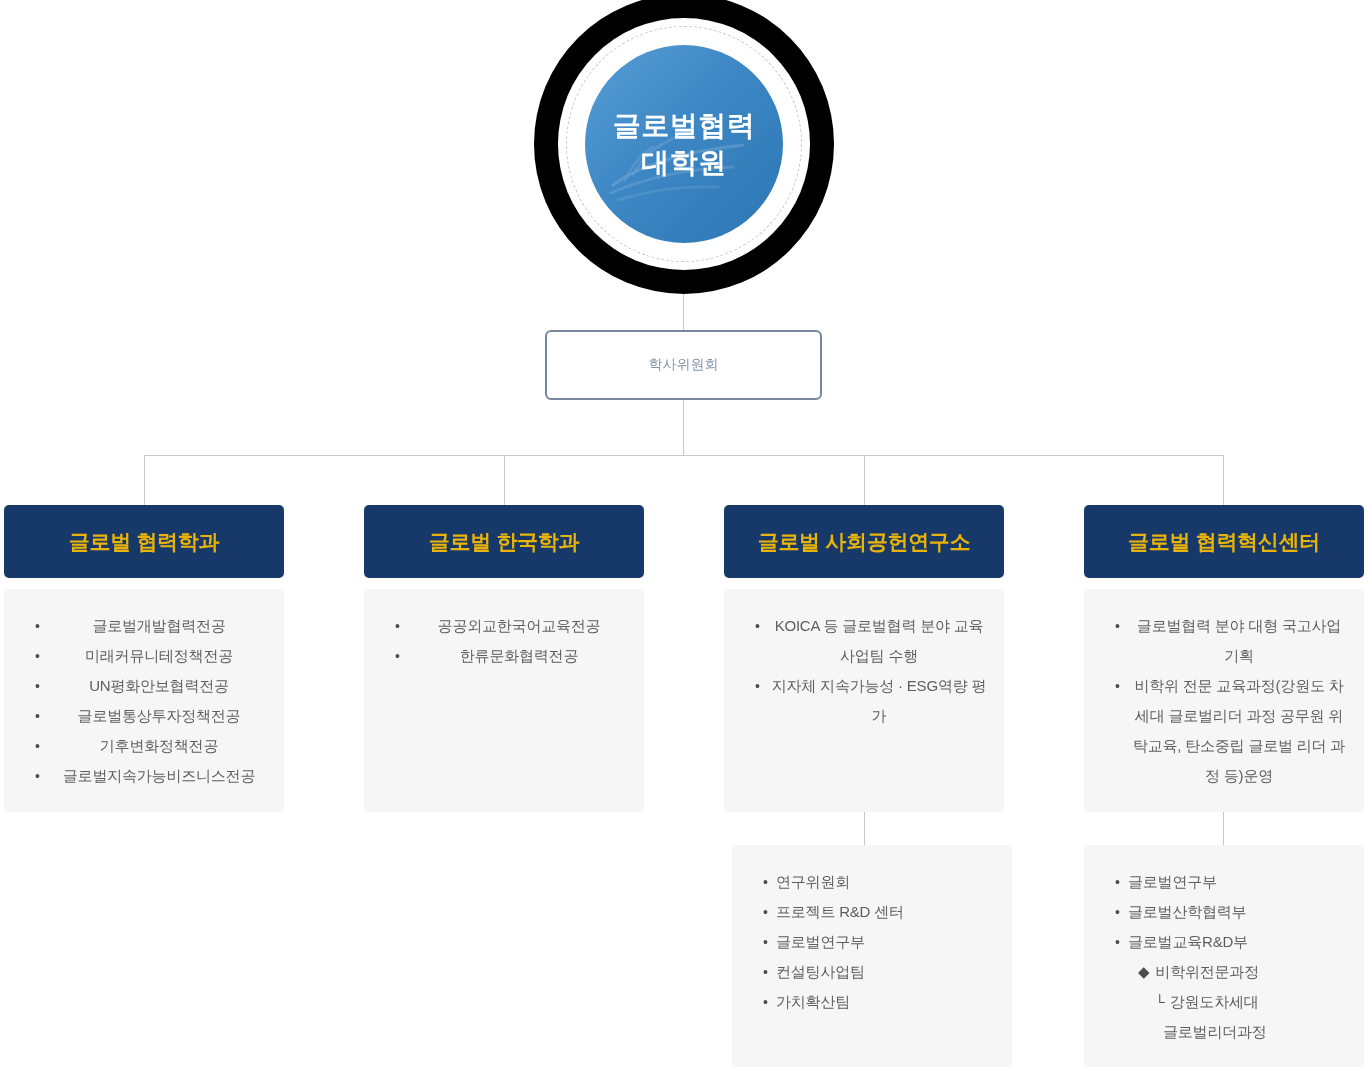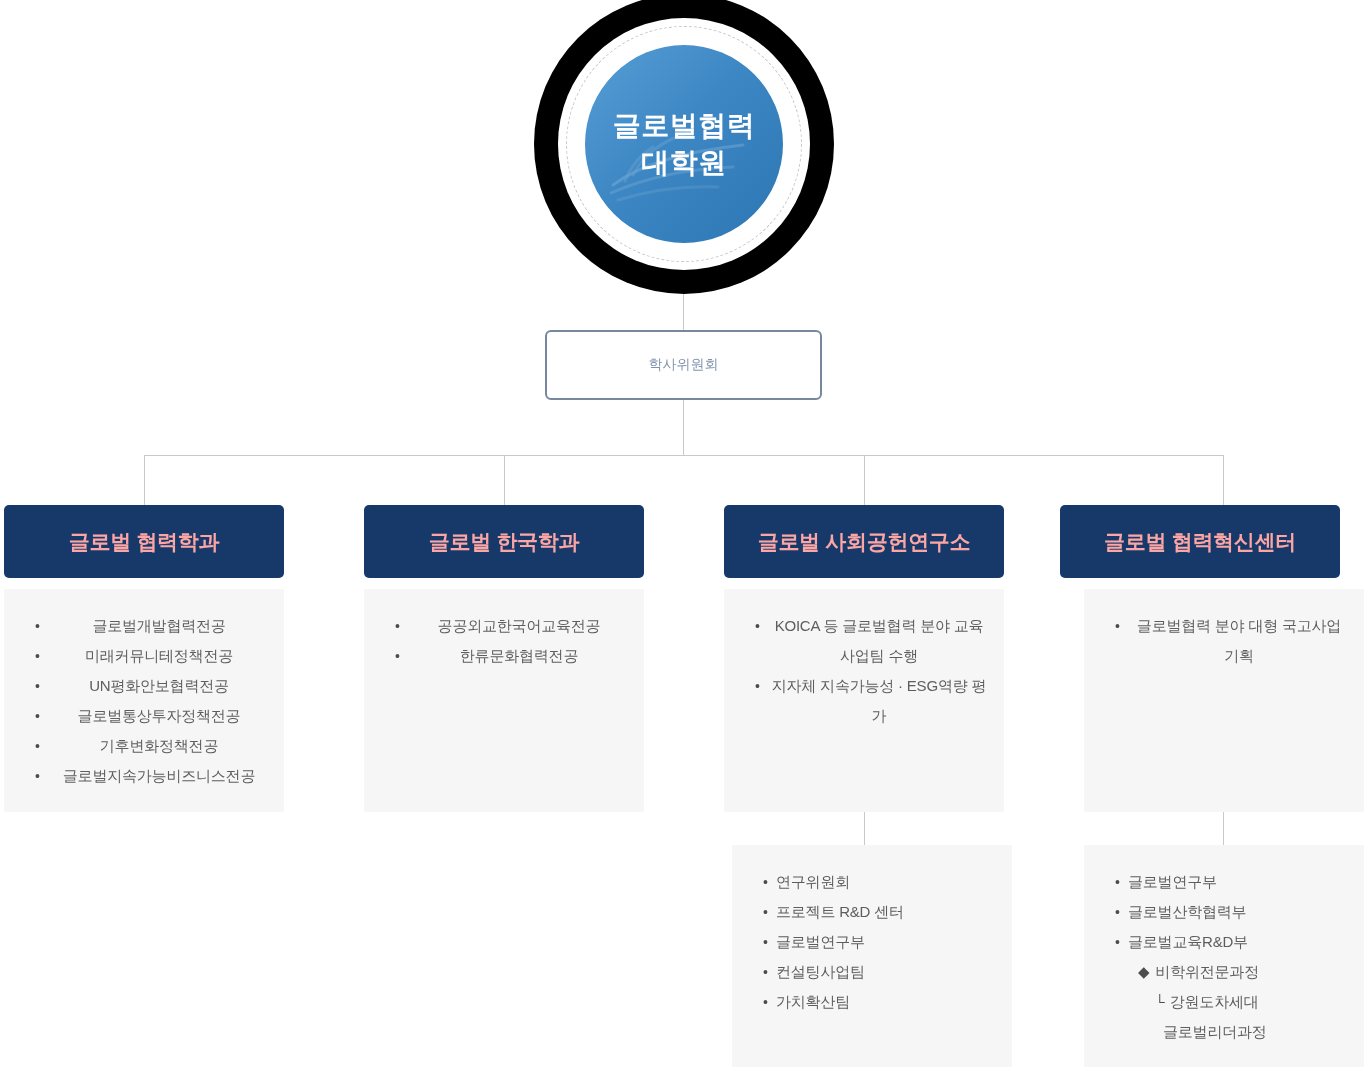--- a/index.html
+++ b/index.html
@@ -74,28 +74,28 @@
     color: #8093ab;
     font-size: 14px;
     z-index: 2;
   }
 
   
   .col { position: absolute; top: 505px; width: 280px; z-index: 2; }
   .col.c0 { left: 4px; }
   .col.c1 { left: 364px; }
   .col.c2 { left: 724px; }
-  .col.c3 { left: 1060px; border-radius: 15px; }
+  .col.c3 { left: 1084px; border-radius: 15px; }
 
   .dept-header {
     width: 280px; height: 73px;
     background: #16396a;
     border-radius: 5px;
     display: flex; align-items: center; justify-content: center;
-    color: #fca5a5;
+    color: #eab308;
     font-size: 21px;
     font-weight: bold;
     letter-spacing: -0.3px;
   }
 
   .panel {
     position: absolute;
     width: 280px;
     background: #f6f6f6;
     border-radius: 2px;
@@ -235,20 +235,21 @@
   </div>
 
   <div class="col c3">
     <div class="dept-header">
       <span>글로벌 협력혁신센터</span>
     </div>
   </div>
   <div class="panel row1" style="left:1084px;">
     <ul class="bullets">
       <li>글로벌협력 분야 대형 국고사업 기획</li>
+      <li>비학위 전문 교육과정(강원도 차세대 글로벌리더 과정 공무원 위탁교육, 탄소중립 글로벌 리더 과정 등)운영</li>
     </ul>
   </div>
   <div class="panel row2" style="left:1084px;">
     <ul class="hier">
       <li class="lvl0"><span class="mk">•</span><span>글로벌연구부</span></li>
       <li class="lvl0"><span class="mk">•</span><span>글로벌산학협력부</span></li>
       <li class="lvl0"><span class="mk">•</span><span>글로벌교육R&amp;D부</span></li>
       <li class="lvl1"><span class="mk">◆</span><span>비학위전문과정</span></li>
       <li class="lvl2"><span class="mk">└</span><span>강원도차세대</span></li>
       <li class="lvl3"><span>글로벌리더과정</span></li>

